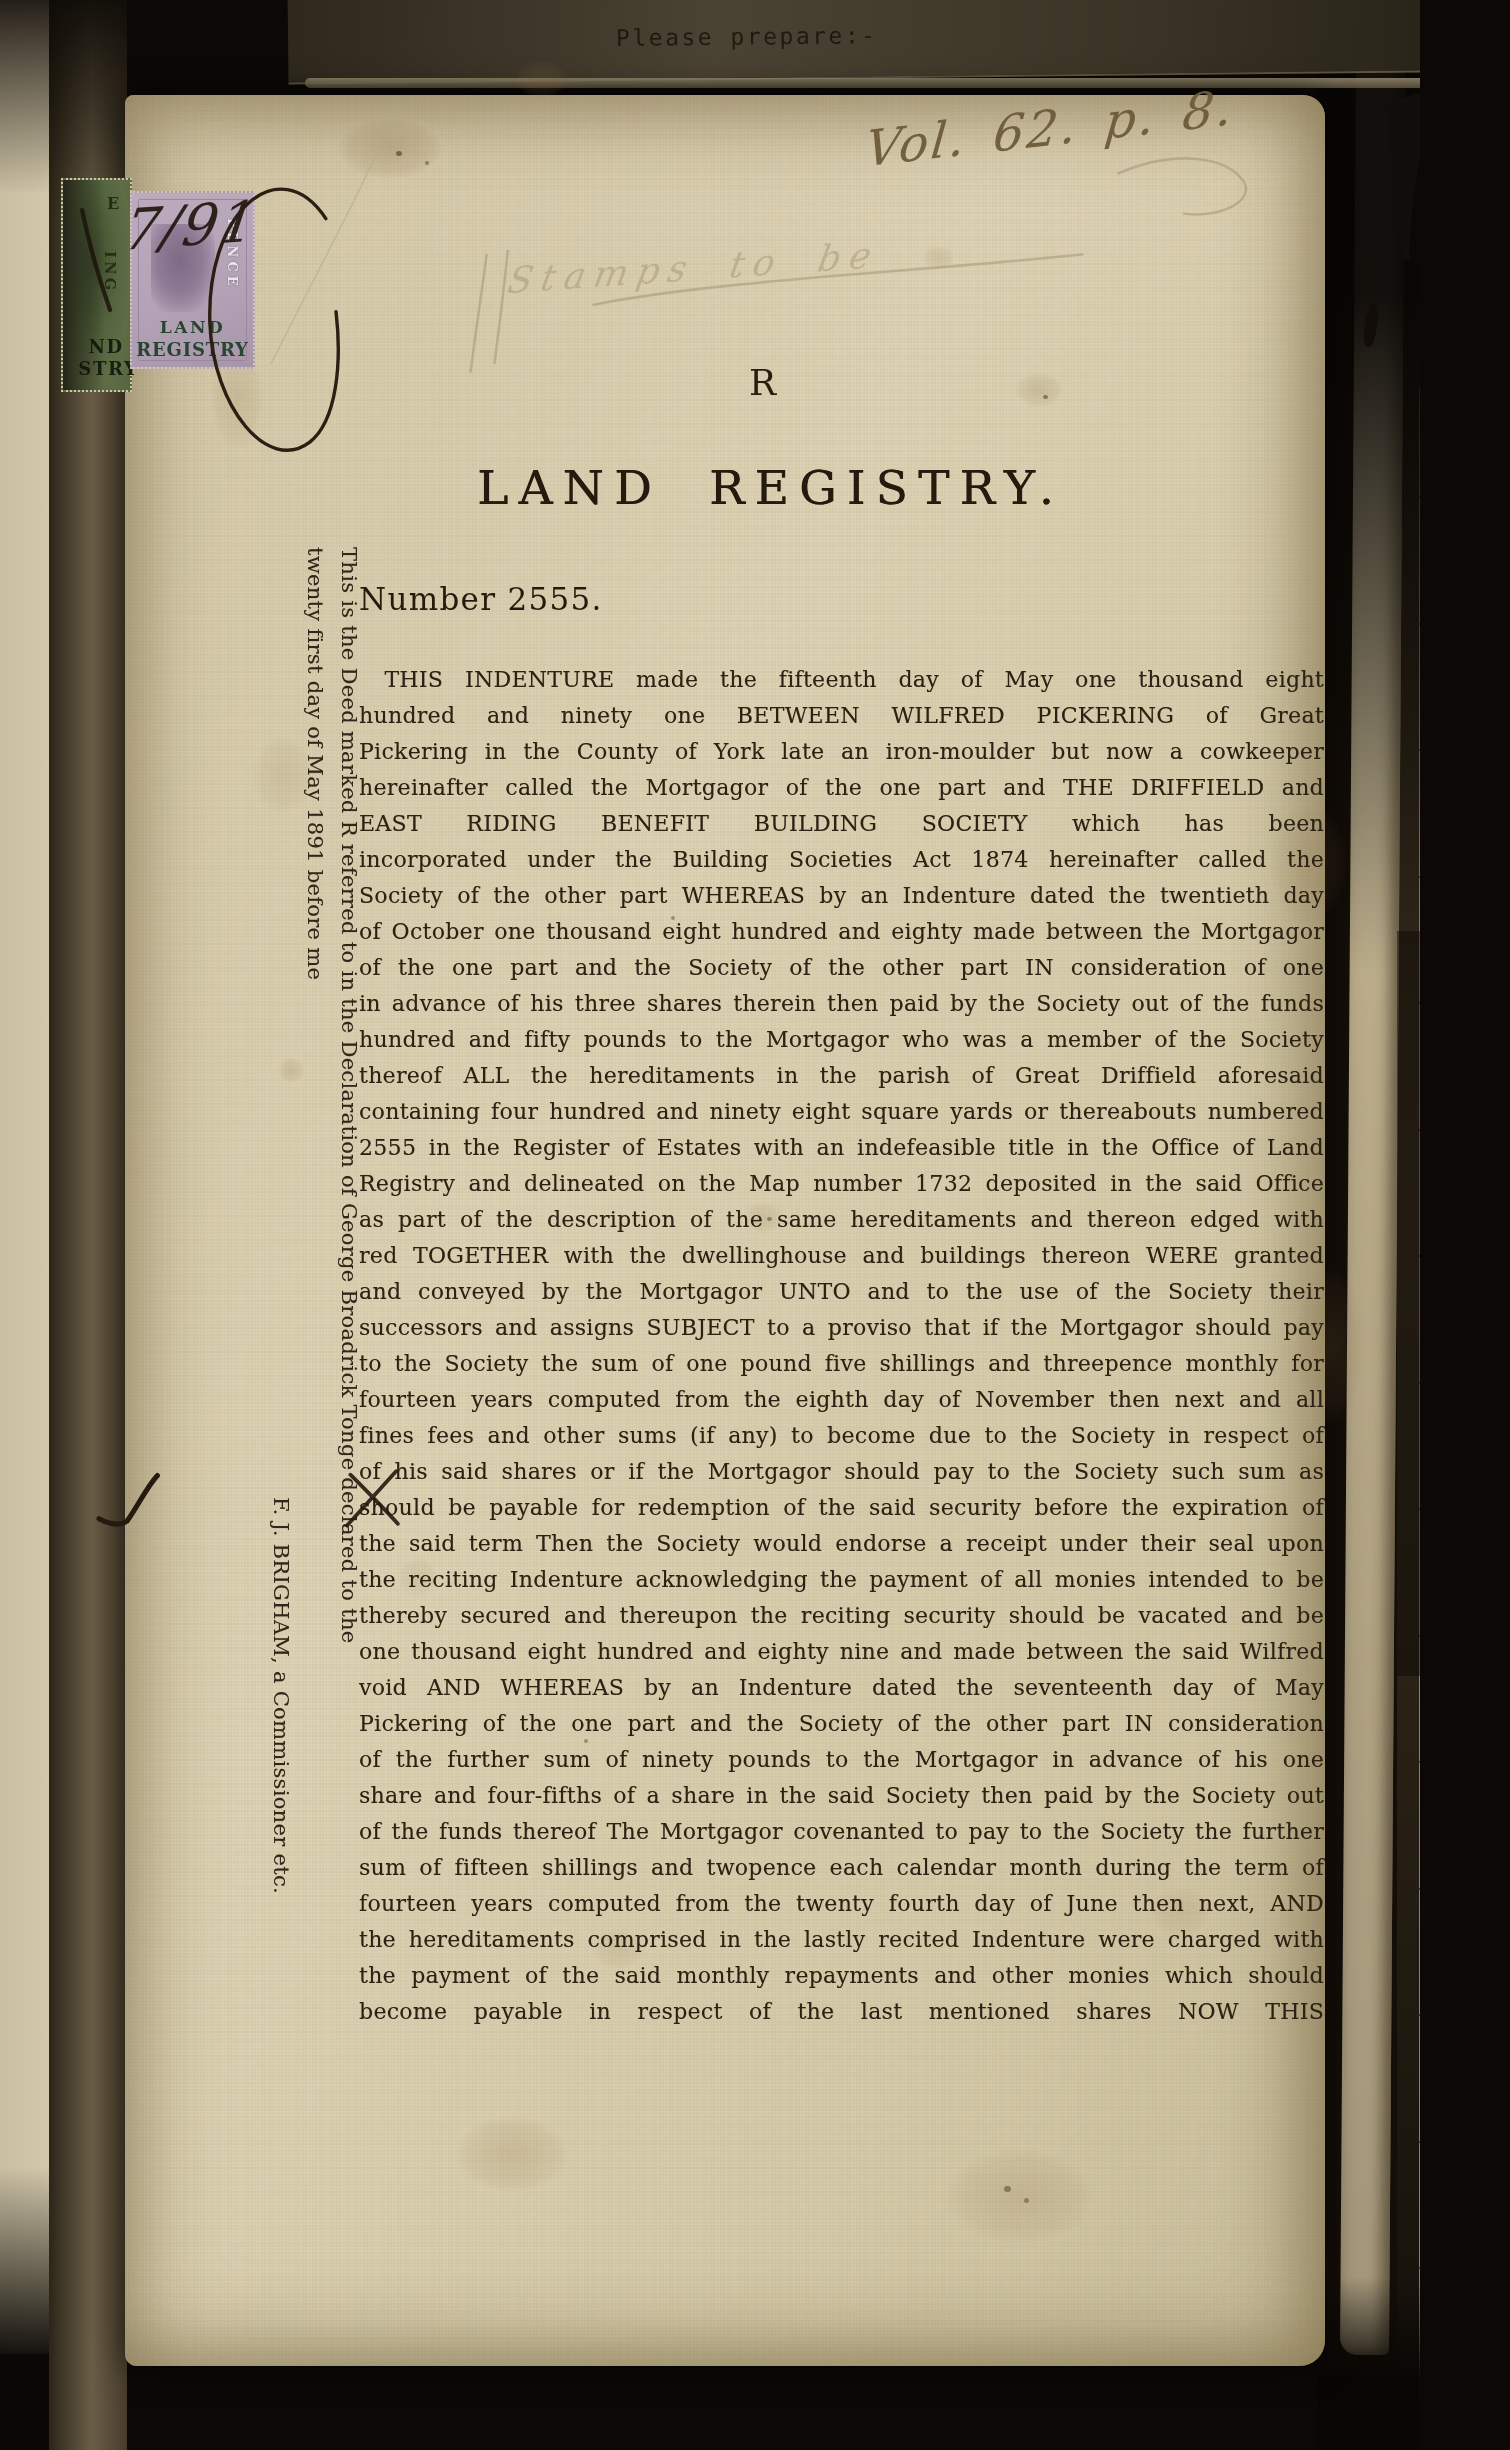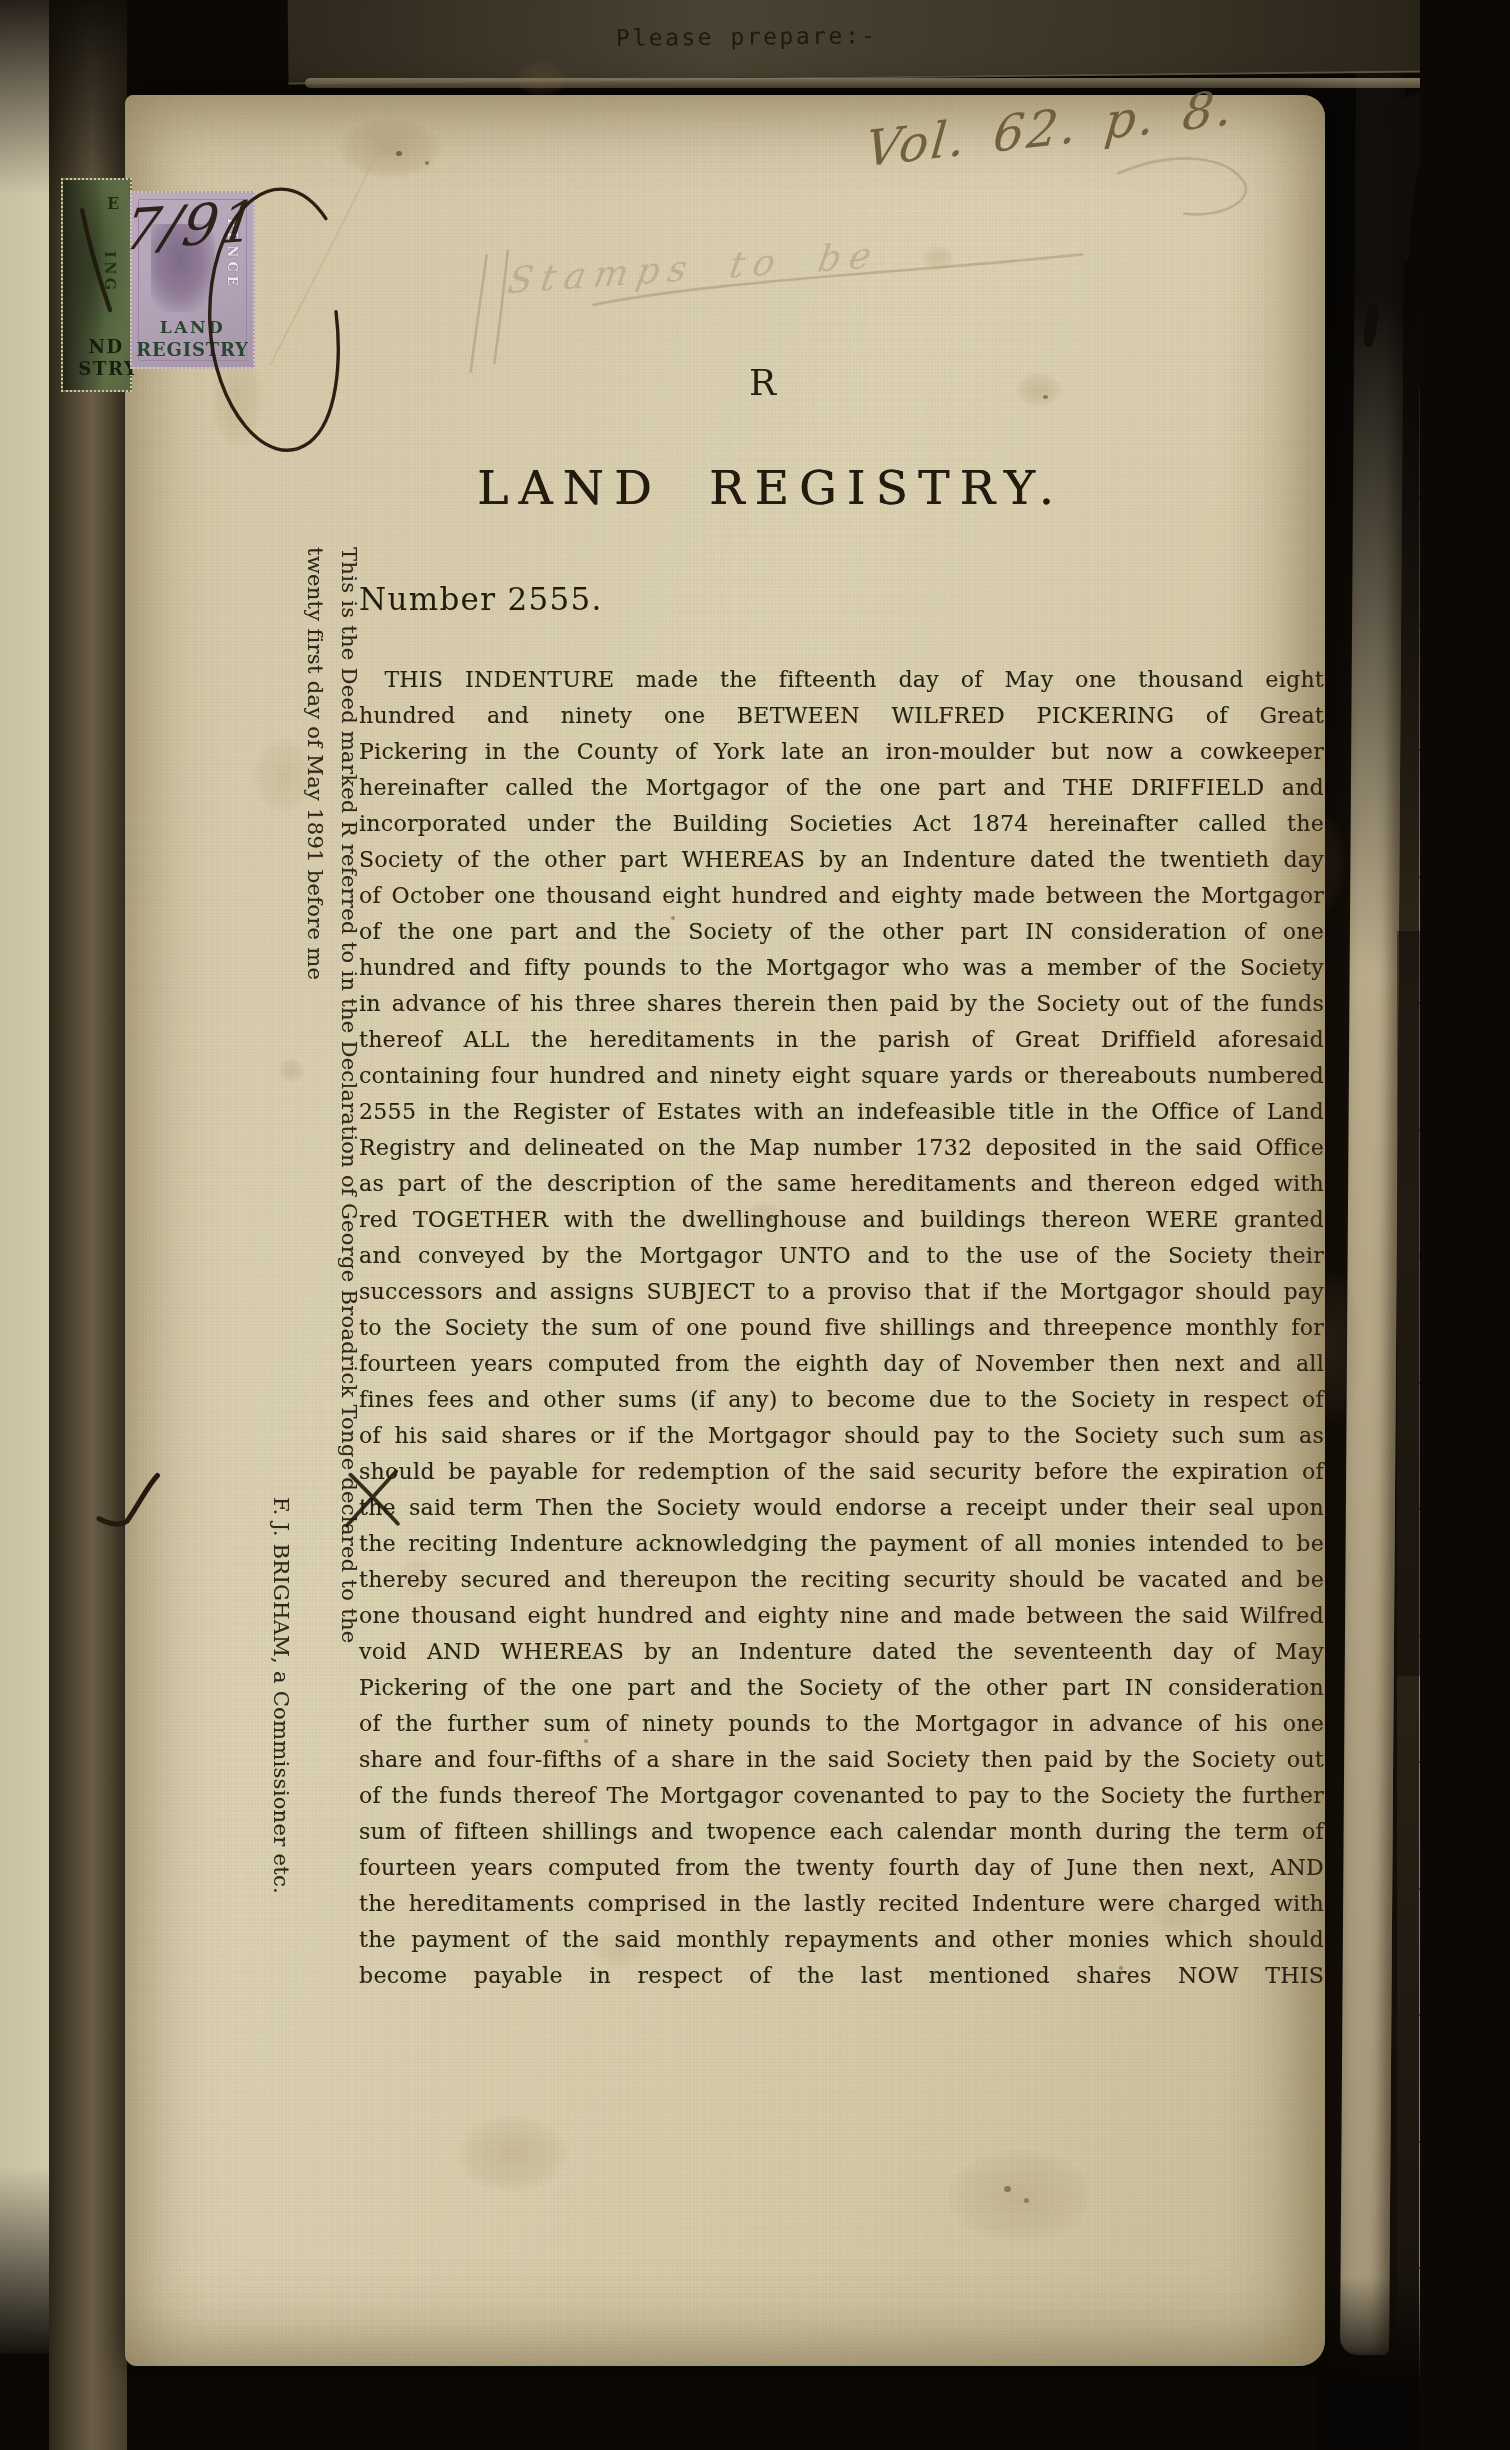--- a/index.html
+++ b/index.html
@@ -200,26 +200,27 @@
 
   <div class="rletter">R</div>
   <div class="title">LAND REGISTRY.</div>
   <div class="numhead">Number 2555.</div>
 
   <div class="body">
       <div class="bline">THIS INDENTURE made the fifteenth day of May one thousand eight</div>
       <div class="bline">hundred and ninety one BETWEEN WILFRED PICKERING of Great</div>
       <div class="bline">Pickering in the County of York late an iron-moulder but now a cowkeeper</div>
       <div class="bline">hereinafter called the Mortgagor of the one part and THE DRIFFIELD and</div>
+      <div class="bline">EAST RIDING BENEFIT BUILDING SOCIETY which has been</div>
       <div class="bline">incorporated under the Building Societies Act 1874 hereinafter called the</div>
       <div class="bline">Society of the other part WHEREAS by an Indenture dated the twentieth day</div>
       <div class="bline">of October one thousand eight hundred and eighty made between the Mortgagor</div>
       <div class="bline">of the one part and the Society of the other part IN consideration of one</div>
+      <div class="bline">in advance of his three shares therein then paid by the Society out of the funds</div>
       <div class="bline">hundred and fifty pounds to the Mortgagor who was a member of the Society</div>
-      <div class="bline">in advance of his three shares therein then paid by the Society out of the funds</div>
       <div class="bline">thereof ALL the hereditaments in the parish of Great Driffield aforesaid</div>
       <div class="bline">containing four hundred and ninety eight square yards or thereabouts numbered</div>
       <div class="bline">2555 in the Register of Estates with an indefeasible title in the Office of Land</div>
       <div class="bline">Registry and delineated on the Map number 1732 deposited in the said Office</div>
       <div class="bline">as part of the description of the same hereditaments and thereon edged with</div>
       <div class="bline">red TOGETHER with the dwellinghouse and buildings thereon WERE granted</div>
       <div class="bline">and conveyed by the Mortgagor UNTO and to the use of the Society their</div>
       <div class="bline">successors and assigns SUBJECT to a proviso that if the Mortgagor should pay</div>
       <div class="bline">to the Society the sum of one pound five shillings and threepence monthly for</div>
       <div class="bline">fourteen years computed from the eighth day of November then next and all</div>

